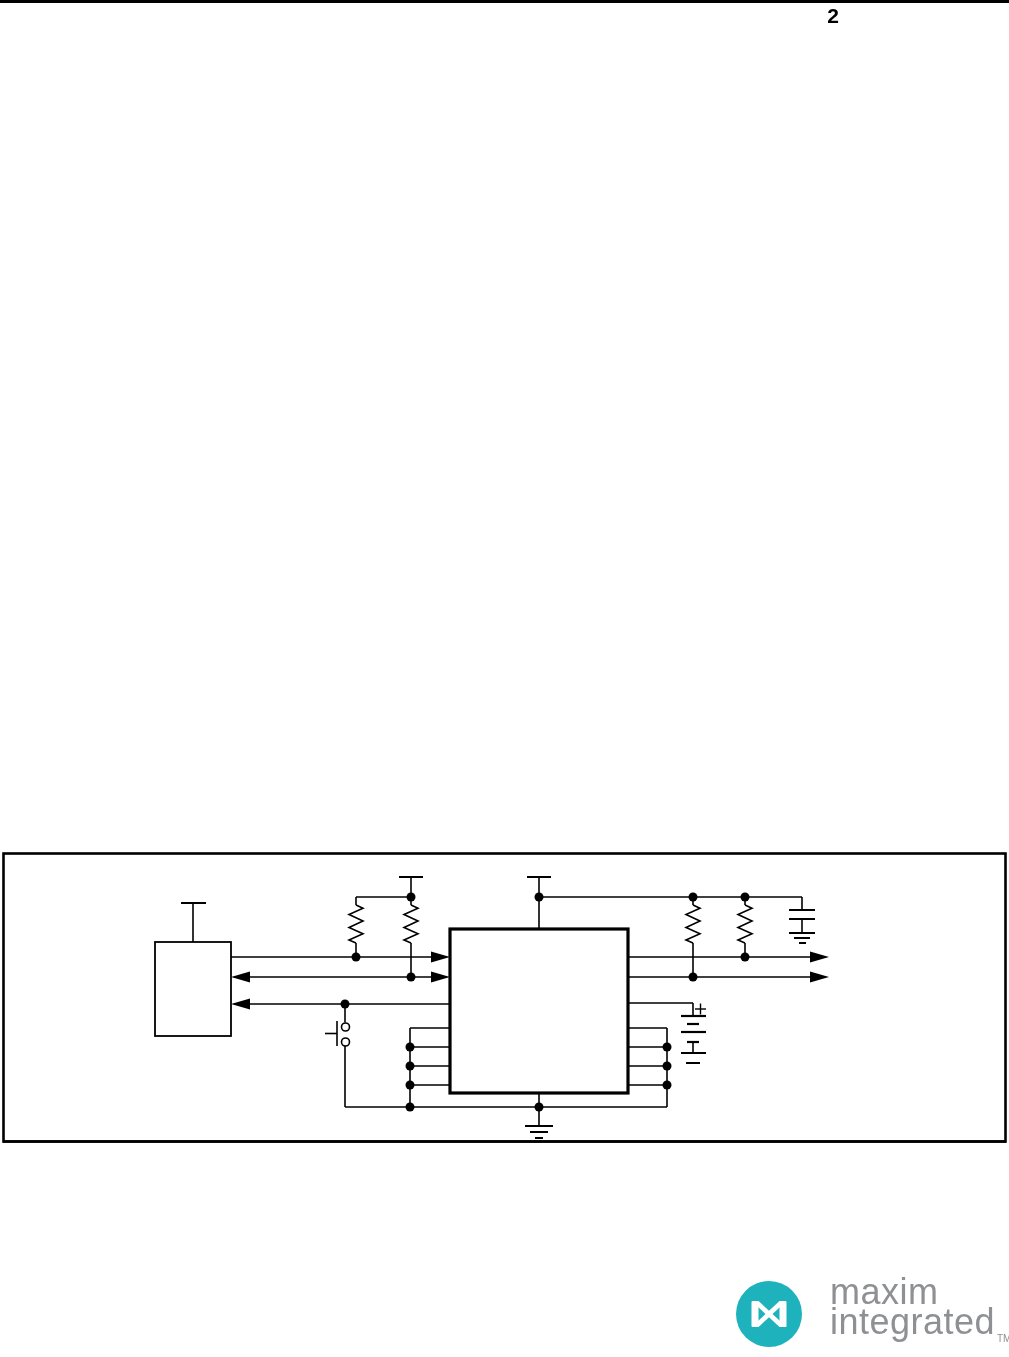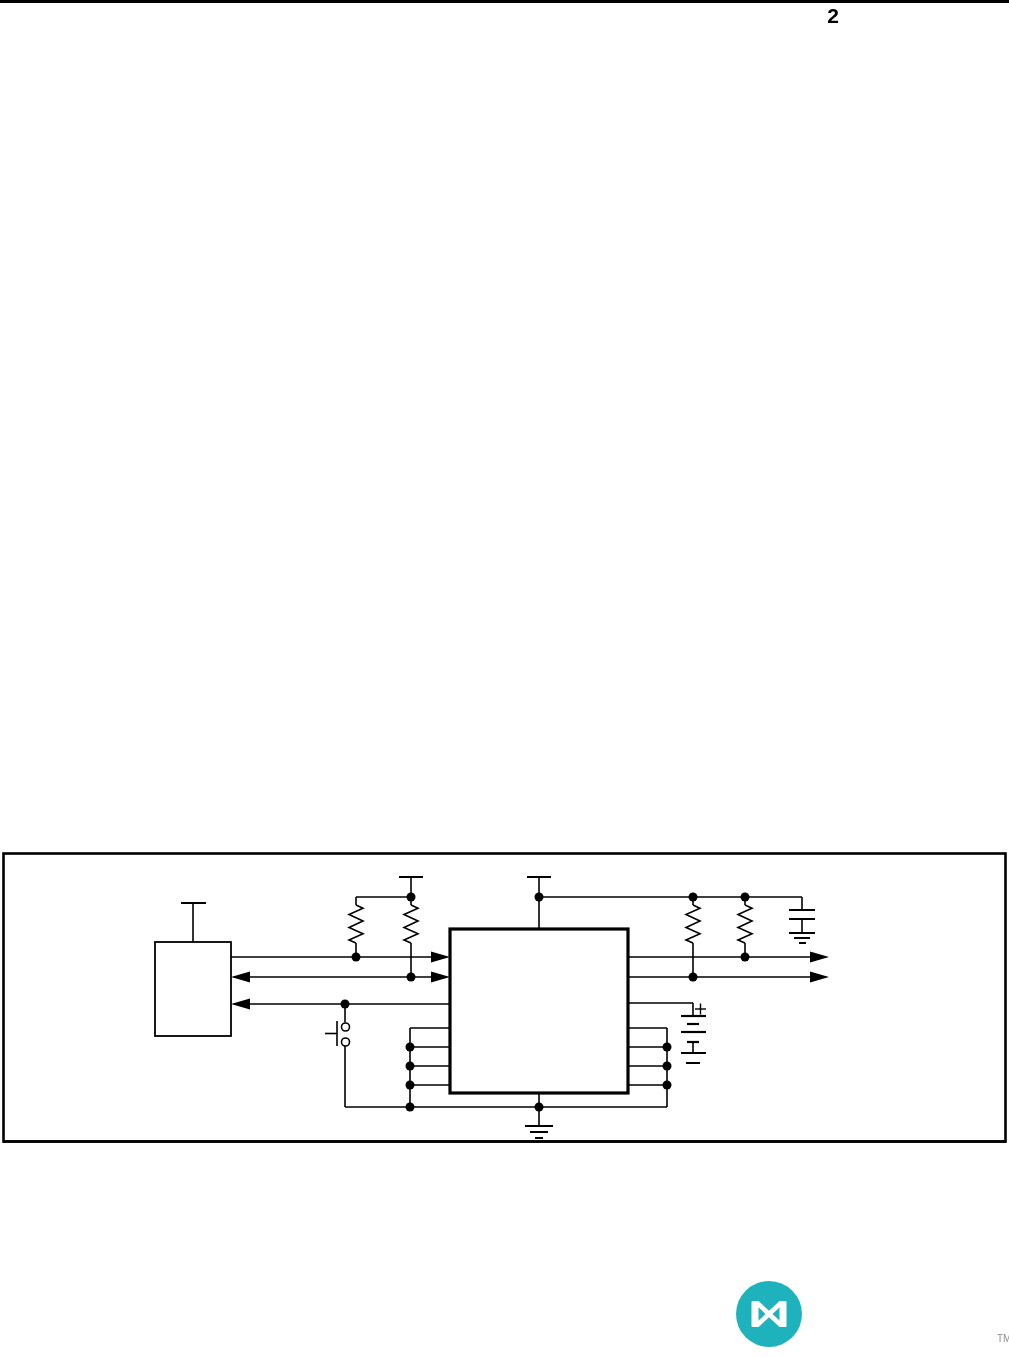--- a/index.html
+++ b/index.html
@@ -167,14 +167,18 @@
 <div class="logo">
   <svg class="logo-mark" viewBox="0 0 66 66">
     <circle cx="33" cy="33" r="33" fill="#1eb2bc"></circle>
     <g fill="#ffffff">
       <rect x="15.5" y="20" width="7" height="26" rx="1.5"></rect>
       <rect x="43.5" y="20" width="7" height="26" rx="1.5"></rect>
       <polygon points="15.5,20 22.5,20 50.5,46 43.5,46"></polygon>
       <polygon points="43.5,20 50.5,20 22.5,46 15.5,46"></polygon>
     </g>
   </svg>
+  <div class="logo-words">
+    <div>maxim</div>
+    <div>integrated</div>
+  </div>
   <div class="logo-tm">TM</div>
 </div>
 
 </body></html>

